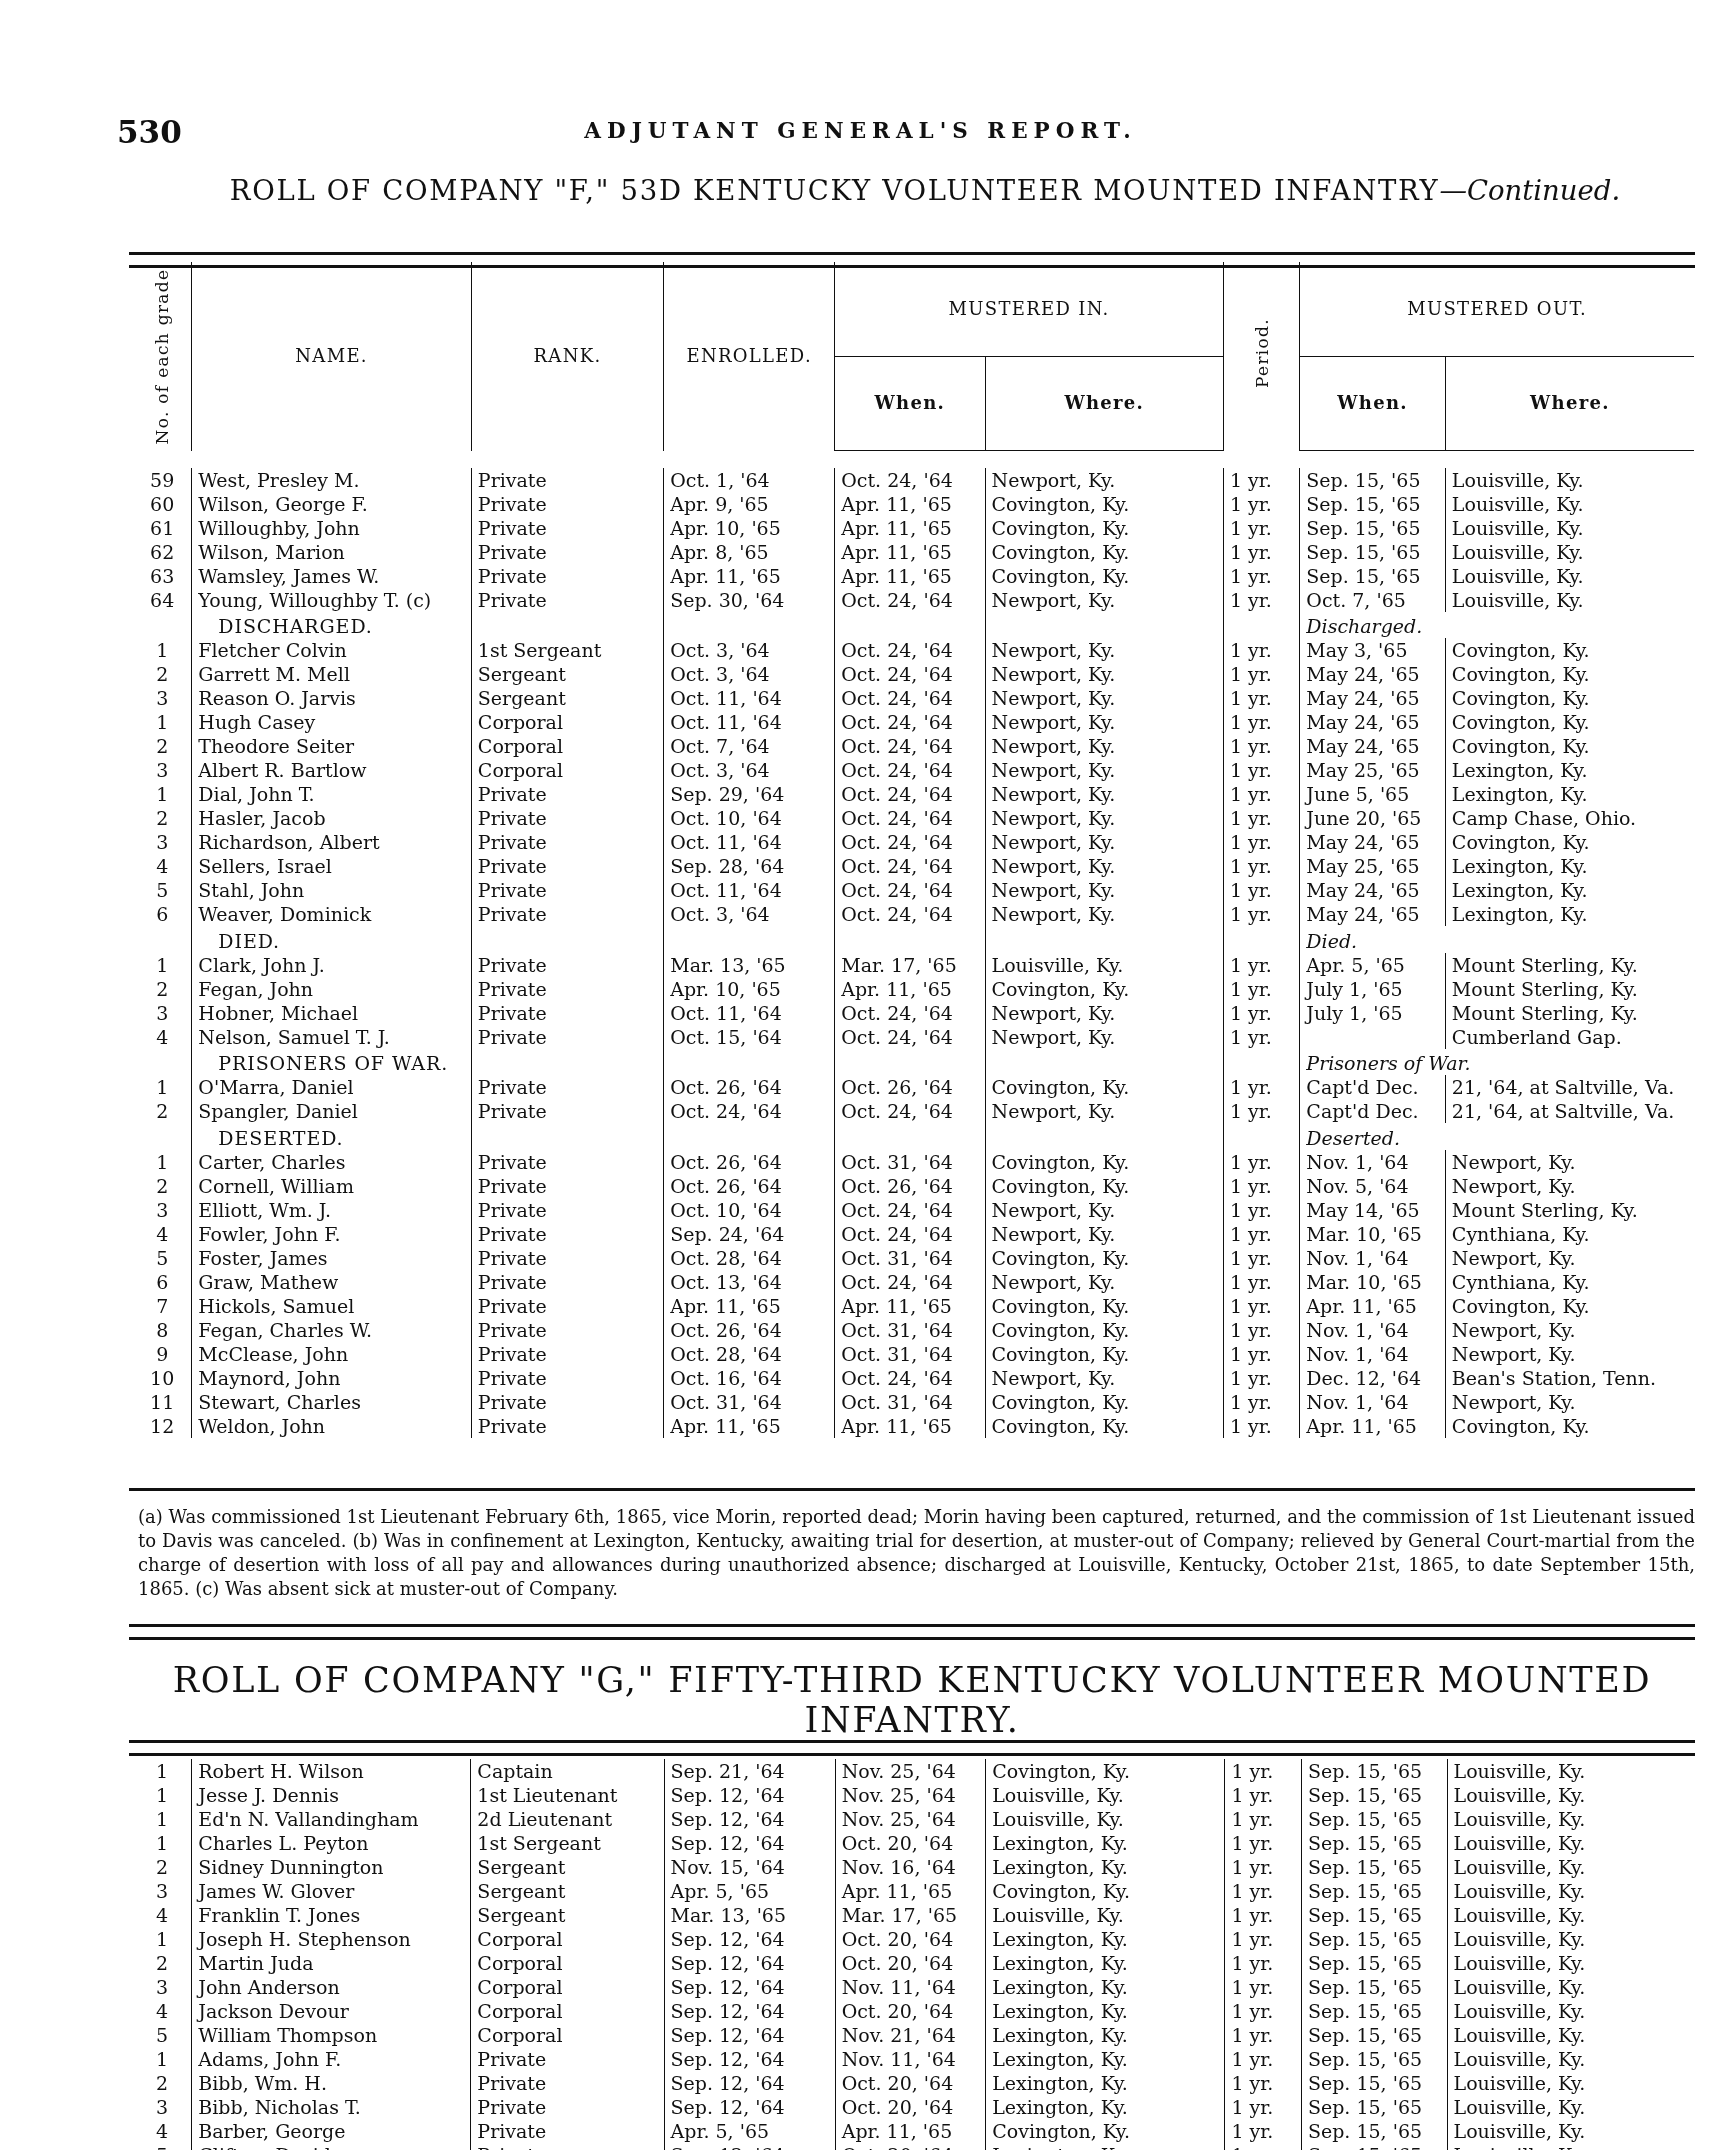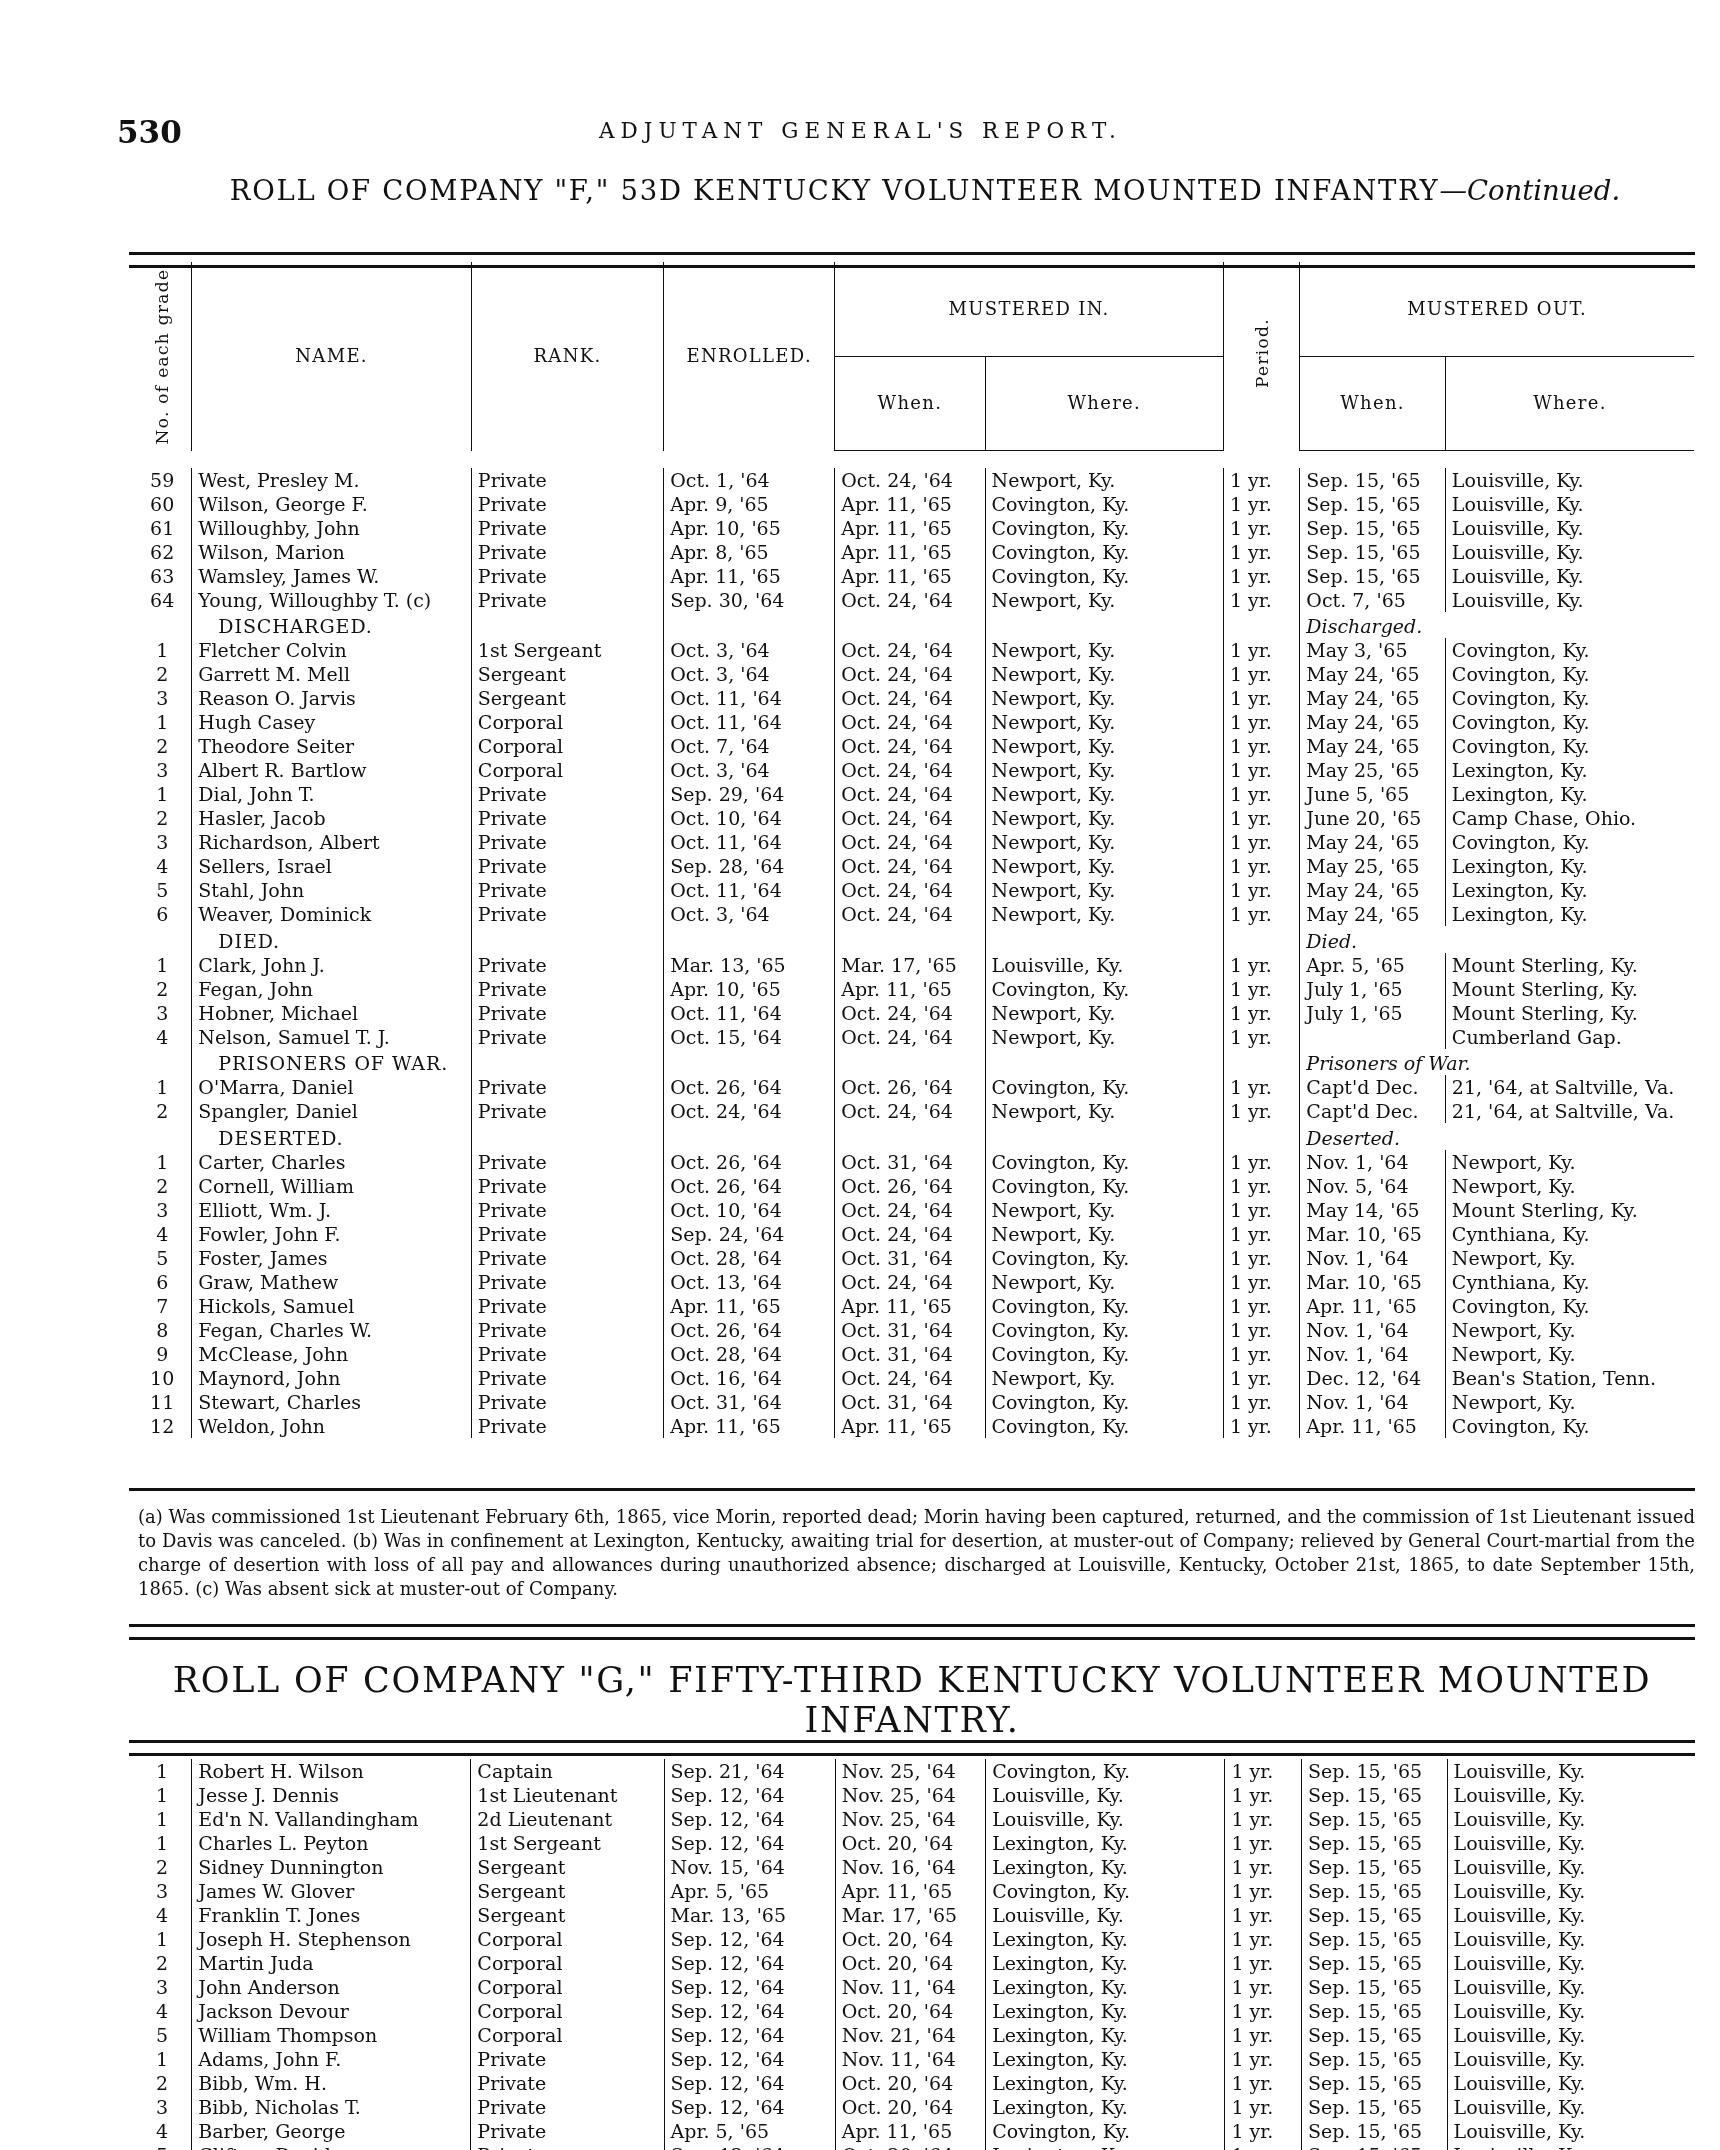--- a/index.html
+++ b/index.html
@@ -1,30 +1,30 @@
 <!DOCTYPE html>
 <html style="font-size:6.9px"><head>
 <meta charset="utf-8">
 <style>
   html,body{margin:0;padding:0;background:#fff;}
   body{width:1721px;height:2339px;position:relative;font-family:"DejaVu Serif","Liberation Serif",serif;color:#111;overflow:hidden;}
   .pagenum{position:absolute;left:117px;top:114px;font-size:31px;font-weight:bold;}
-  .running{position:absolute;left:0;width:1721px;top:118px;text-align:center;font-size:21.5px;letter-spacing:6px;font-weight:normal;}
+  .running{position:absolute;left:0;width:1721px;top:118px;text-align:center;font-size:21.5px;letter-spacing:6px;font-weight:bold;}
   .rolltitle{position:absolute;left:129px;width:1592px;top:174px;text-align:center;font-size:27.5px;letter-spacing:1.7px;}
   .rolltitle i{font-style:italic;letter-spacing:0;}
   .rule2{position:absolute;left:129px;width:1566px;height:9.5px;border-top:3px solid #111;border-bottom:3px solid #111;}
   table{position:absolute;left:133px;width:1561px;border-collapse:collapse;font-size:19px;}
   td,th{padding:0 6px;white-space:nowrap;line-height:24px;}
   th{font-weight:normal;font-size:18px;letter-spacing:1.3px;}
   .vl{border-left:1.3px solid #111;}
   .num{text-align:center;width:47px;}
   .section td{padding-top:2.6px;}
   .sectlabel{padding-left:26px;letter-spacing:0.9px;}
   .sectnote{font-style:italic;text-align:left;}
-  .head-row th{border-bottom:1.3px solid #111;}
+  .head-row th{border-bottom:1.3px solid #111;font-weight:bold;}
   .footnotes{position:absolute;left:138px;width:1557px;top:1505px;font-size:18px;line-height:24px;text-align:justify;}
   .gtitle{position:absolute;left:129px;width:1566px;top:1660px;text-align:center;font-size:35px;letter-spacing:1.7px;}
   .vert{writing-mode:vertical-rl;transform:rotate(180deg);font-size:17px;}
 </style>
 </head>
 <body>
 
 <div class="pagenum">530</div>
 <div class="running">ADJUTANT GENERAL'S REPORT.</div>
 <div class="rolltitle"><span>ROLL OF COMPANY "F," 53D KENTUCKY VOLUNTEER MOUNTED INFANTRY</span><i>—Continued.</i></div>

